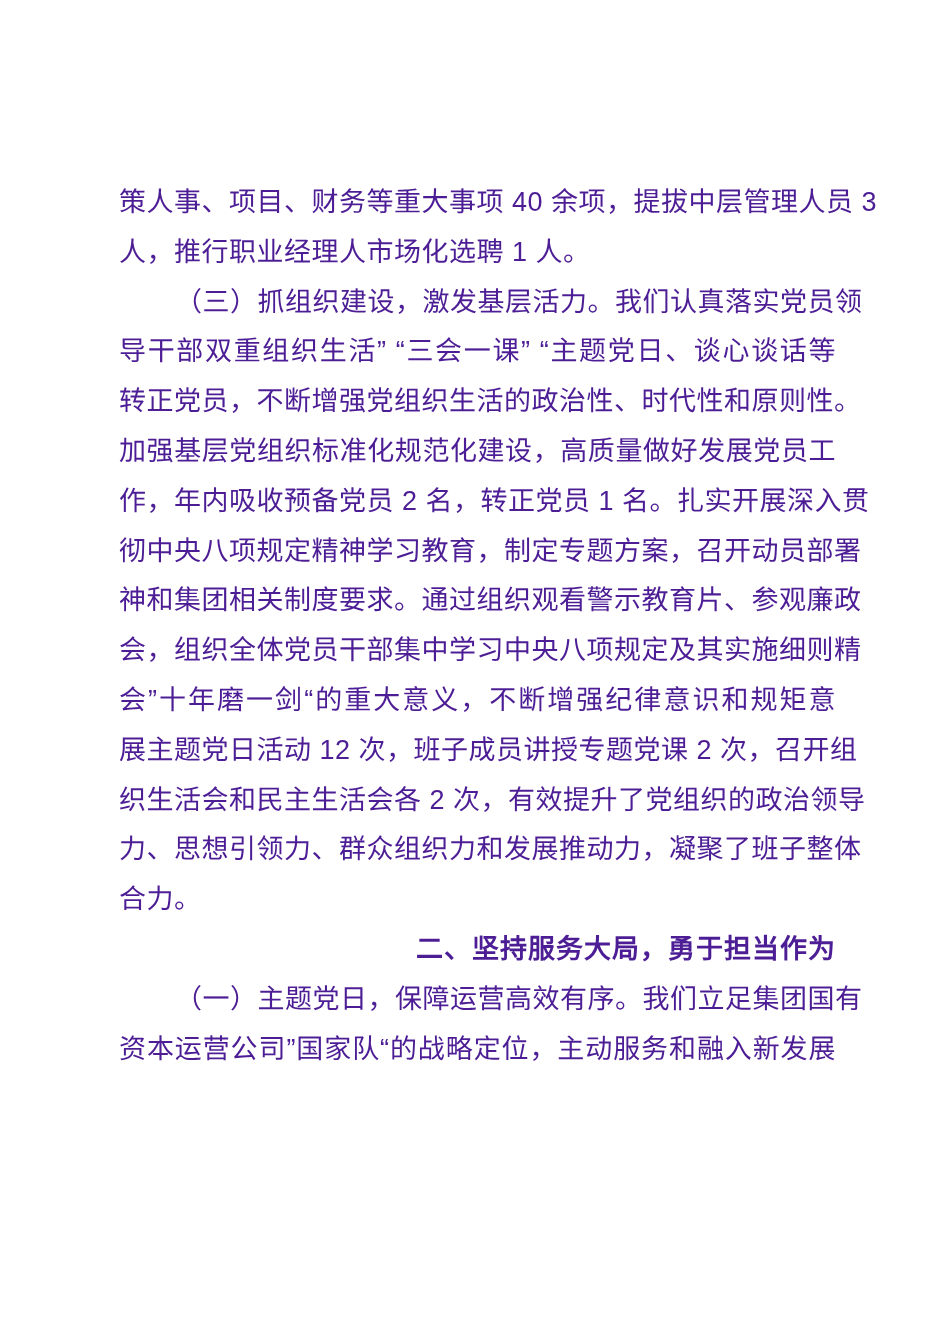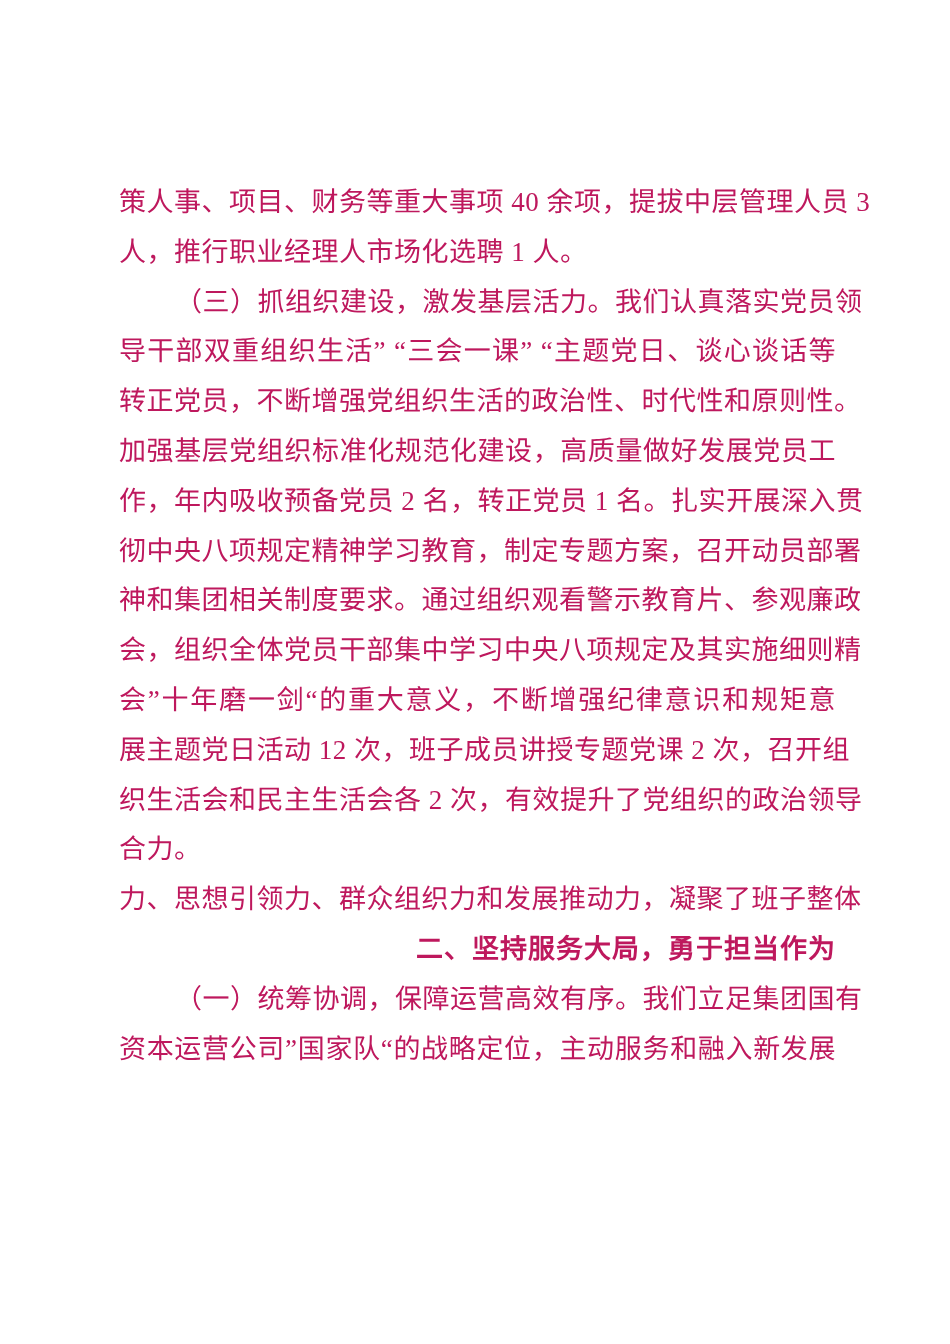--- a/index.html
+++ b/index.html
@@ -6,22 +6,22 @@
     margin: 0;
     padding: 0;
     background: #ffffff;
   }
   .page {
     position: relative;
     width: 950px;
     height: 1344px;
     background: #ffffff;
     overflow: hidden;
-    font-family: Liberation Serif, serif;
-    color: #be185d;
+    font-family: Liberation Sans, sans-serif;
+    color: #4c1d95;
   }
   .text-block {
     position: absolute;
     left: 119px;
     top: 178px;
     width: 717px;
   }
   .line {
     margin: 0;
     padding: 0;
@@ -58,22 +58,22 @@
     <p class="line justify">导干部双重组织生活” “三会一课” “主题党日、谈心谈话等</p>
     <p class="line justify">转正党员，不断增强党组织生活的政治性、时代性和原则性。</p>
     <p class="line justify">加强基层党组织标准化规范化建设，高质量做好发展党员工</p>
     <p class="line justify">作，年内吸收预备党员 2 名，转正党员 1 名。扎实开展深入贯</p>
     <p class="line justify">彻中央八项规定精神学习教育，制定专题方案，召开动员部署</p>
     <p class="line justify">神和集团相关制度要求。通过组织观看警示教育片、参观廉政</p>
     <p class="line justify">会，组织全体党员干部集中学习中央八项规定及其实施细则精</p>
     <p class="line justify">会”十年磨一剑“的重大意义，不断增强纪律意识和规矩意</p>
     <p class="line justify">展主题党日活动 12 次，班子成员讲授专题党课 2 次，召开组</p>
     <p class="line justify">织生活会和民主生活会各 2 次，有效提升了党组织的政治领导</p>
+    <p class="line justify">力、思想引领力、群众组织力和发展推动力，凝聚了班子整体</p>
     <p class="line">合力。</p>
-    <p class="line justify">力、思想引领力、群众组织力和发展推动力，凝聚了班子整体</p>
 
     <p class="line heading indent">二、坚持服务大局，勇于担当作为</p>
 
-    <p class="line justify indent">（一）统筹协调，保障运营高效有序。我们立足集团国有</p>
+    <p class="line justify indent">（一）主题党日，保障运营高效有序。我们立足集团国有</p>
     <p class="line justify">资本运营公司”国家队“的战略定位，主动服务和融入新发展</p>
 
   </div>
 </div>
 
 </body></html>

